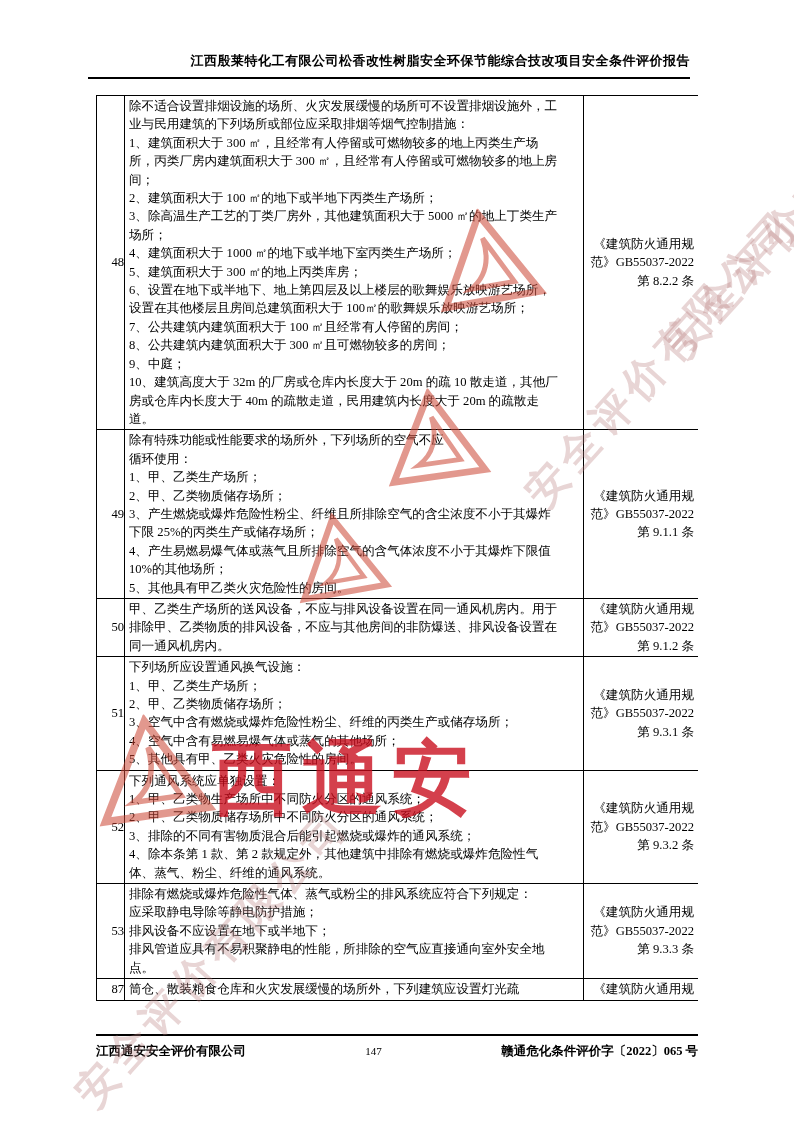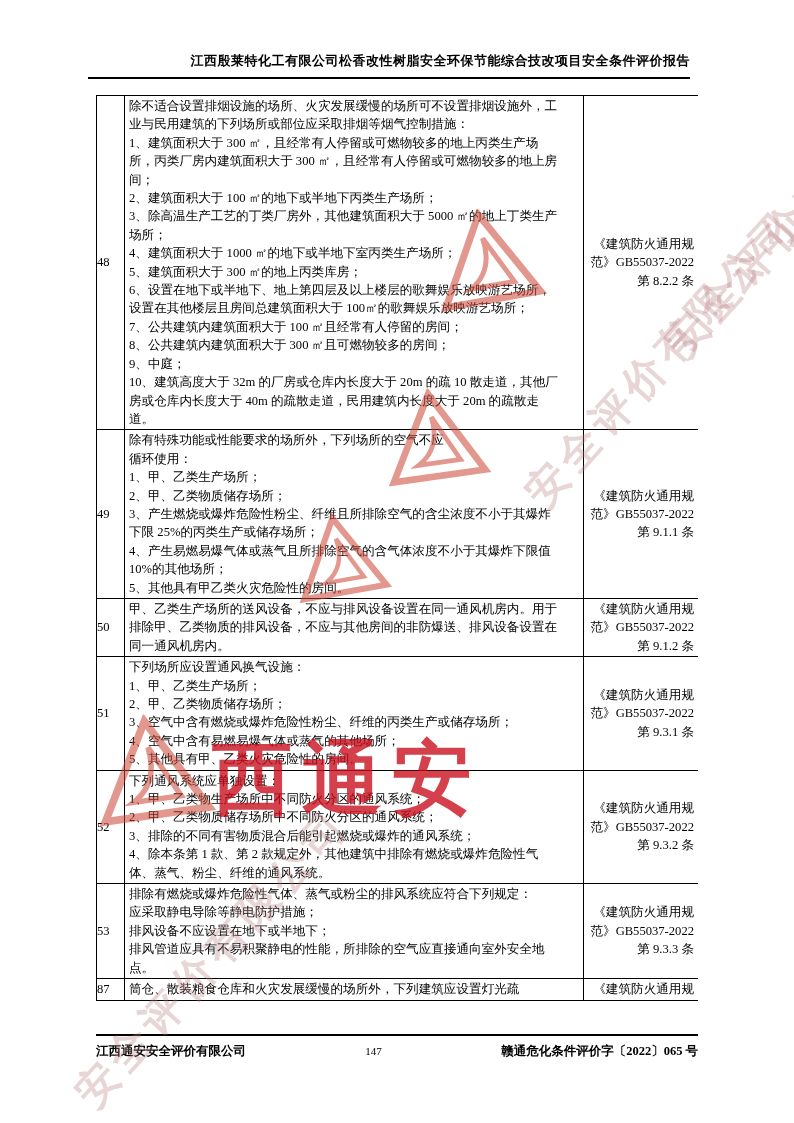--- a/index.html
+++ b/index.html
@@ -43,21 +43,21 @@
     vertical-align: middle;
   }
   table.main th {
     font-weight: bold;
     text-align: center;
     padding: 3px 1px;
   }
   col.c-no { width: 28px; }
   col.c-sug { width: 459px; }
   col.c-basis { width: 115px; }
-  td.cell-no { text-align: left; padding: 0; }
+  td.cell-no { text-align: right; padding: 0; }
   td.cell-sug { padding: 1px 20px 1px 4px; white-space: pre-wrap; text-align: left; }
   td.cell-basis { text-align: right; padding: 1px 4px; }
   
   .doc-footer {
     position: absolute;
     top: 1043px; left: 96px; width: 602px;
     display: flex;
     align-items: baseline;
     justify-content: space-between;
     font-size: 12.5px;

